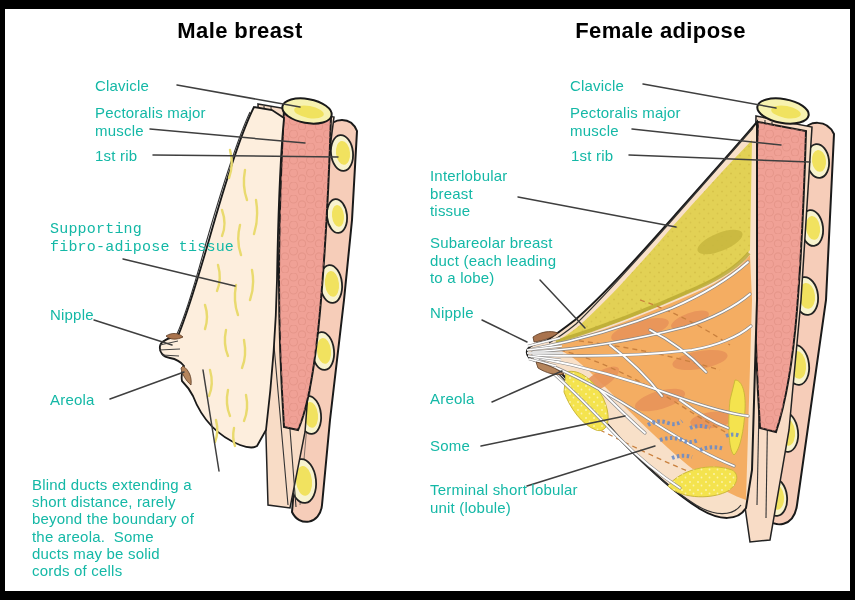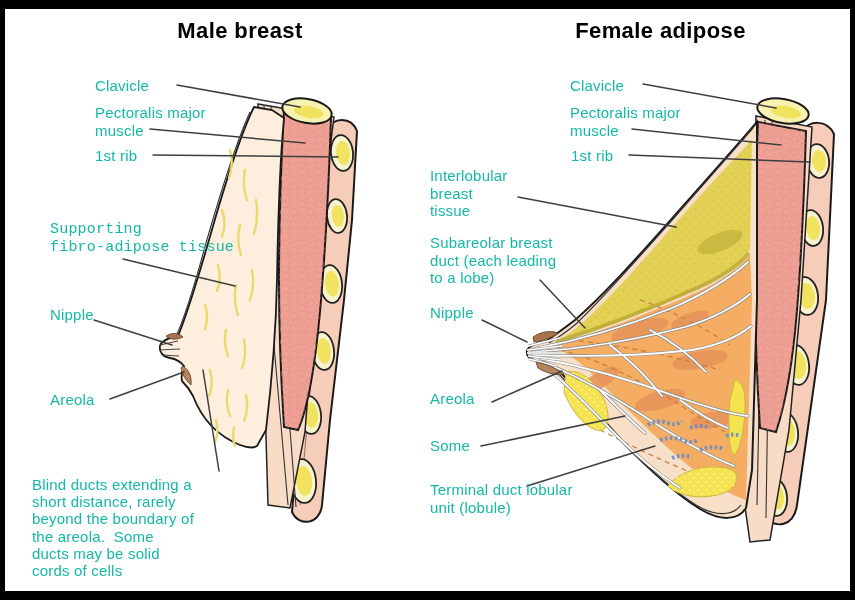--- a/index.html
+++ b/index.html
@@ -304,15 +304,15 @@
   <div class="lbl" style="left:571px;top:147px;">1st rib</div>
   <div class="lbl" style="left:430px;top:167px;">Interlobular
 breast
 tissue</div>
   <div class="lbl" style="left:430px;top:234px;">Subareolar breast
 duct (each leading
 to a lobe)</div>
   <div class="lbl" style="left:430px;top:304px;">Nipple</div>
   <div class="lbl" style="left:430px;top:390px;">Areola</div>
   <div class="lbl" style="left:430px;top:437px;">Some</div>
-  <div class="lbl" style="left:430px;top:481px;">Terminal duct lobular
+  <div class="lbl" style="left:430px;top:481px;">Terminal short lobular
 unit (lobule)</div>
 </div>
 
 </body></html>

